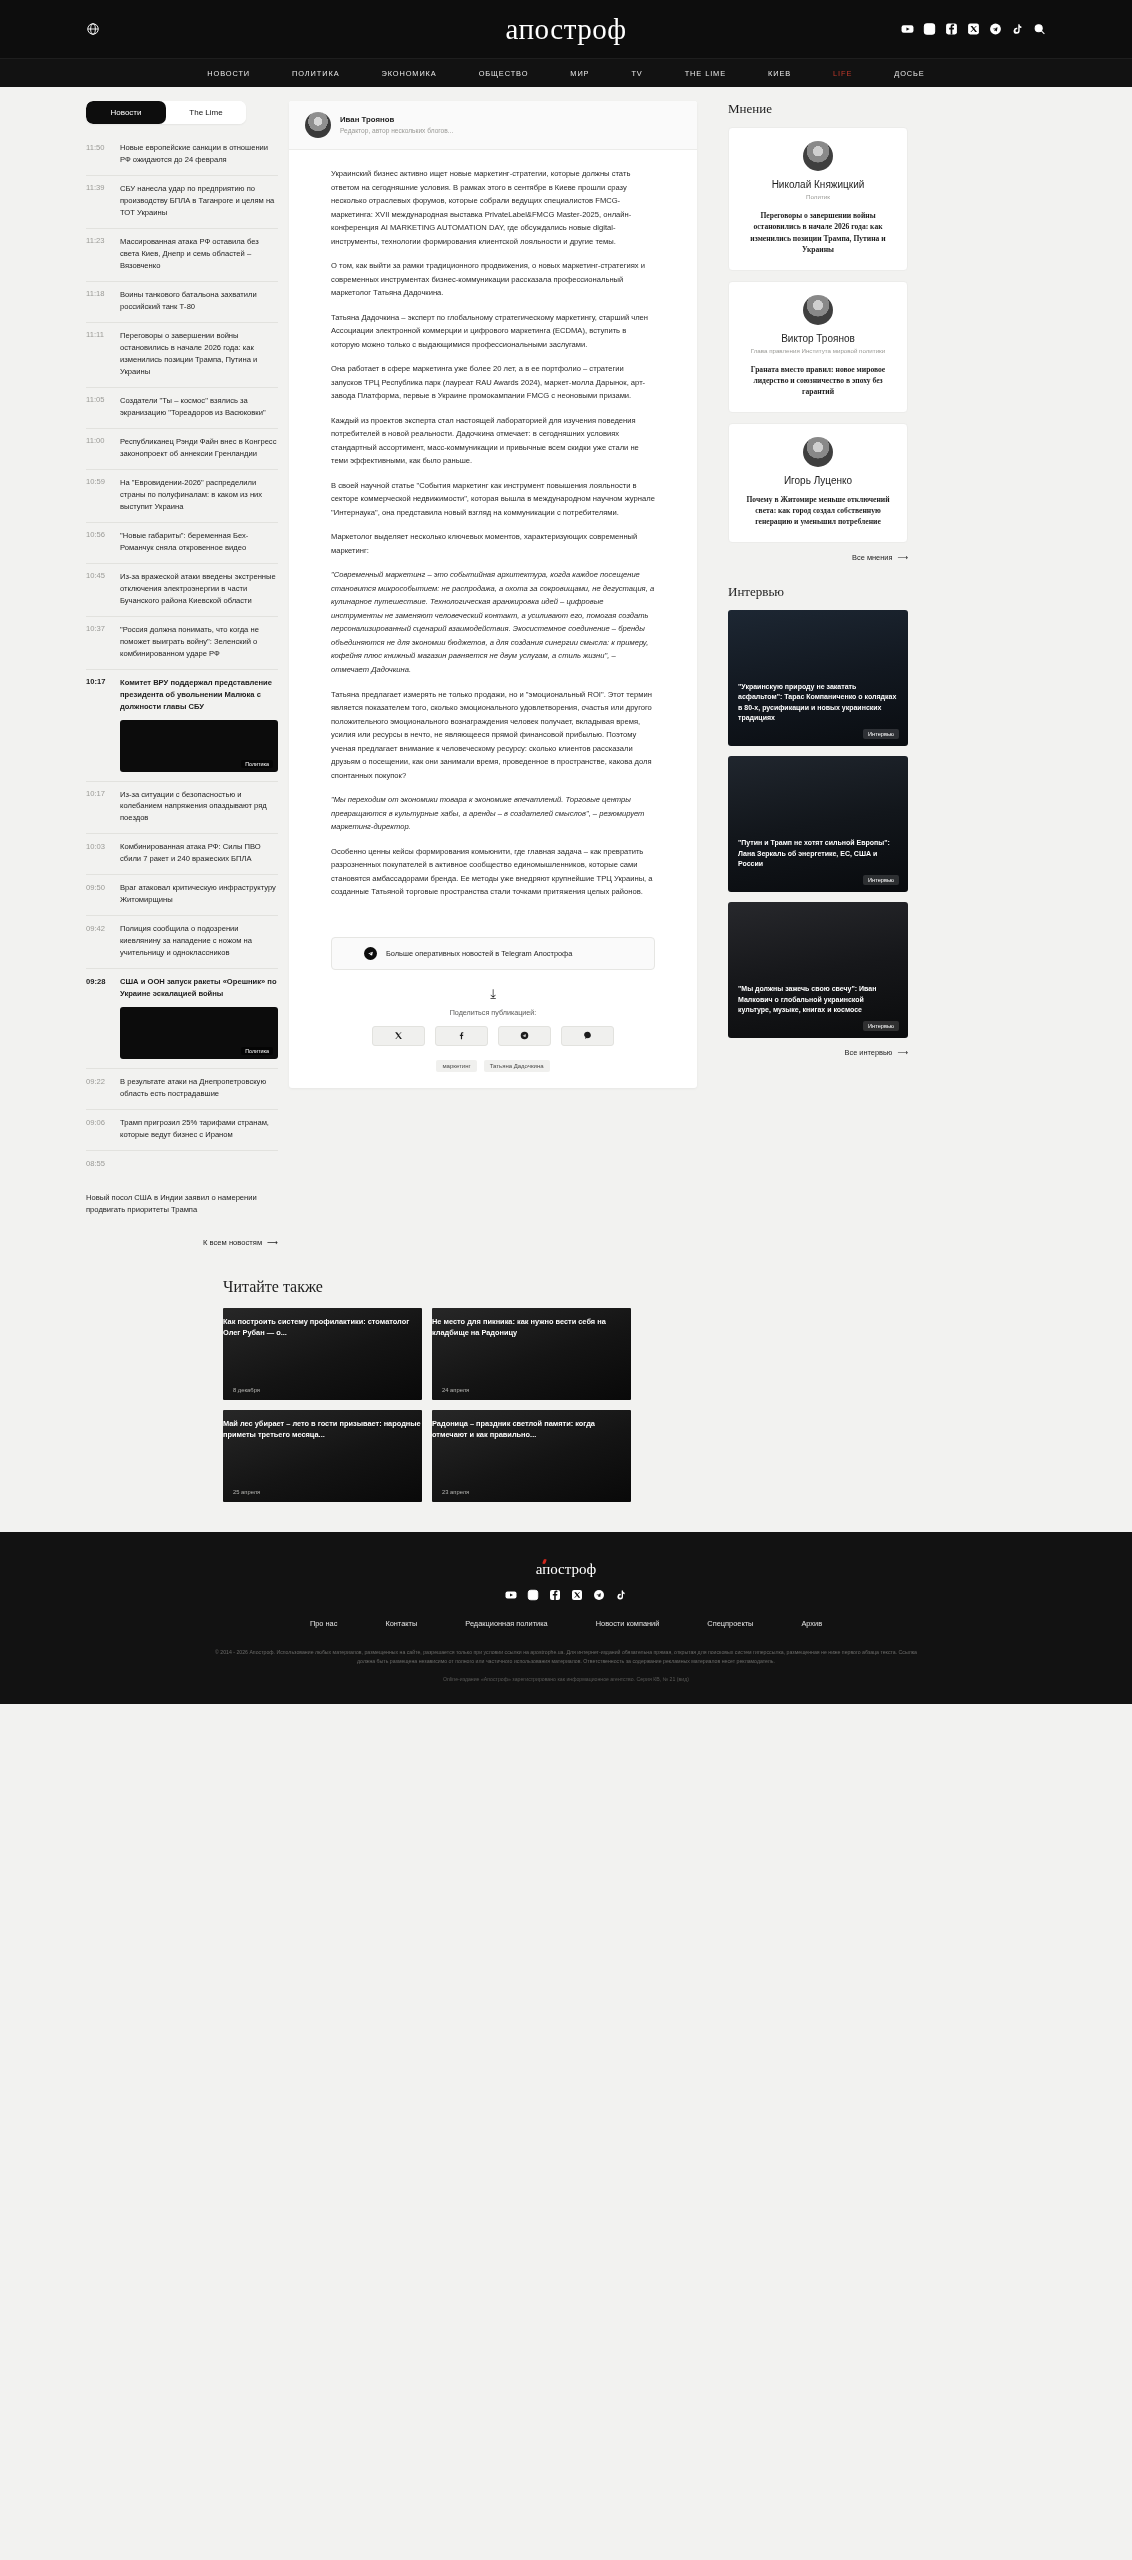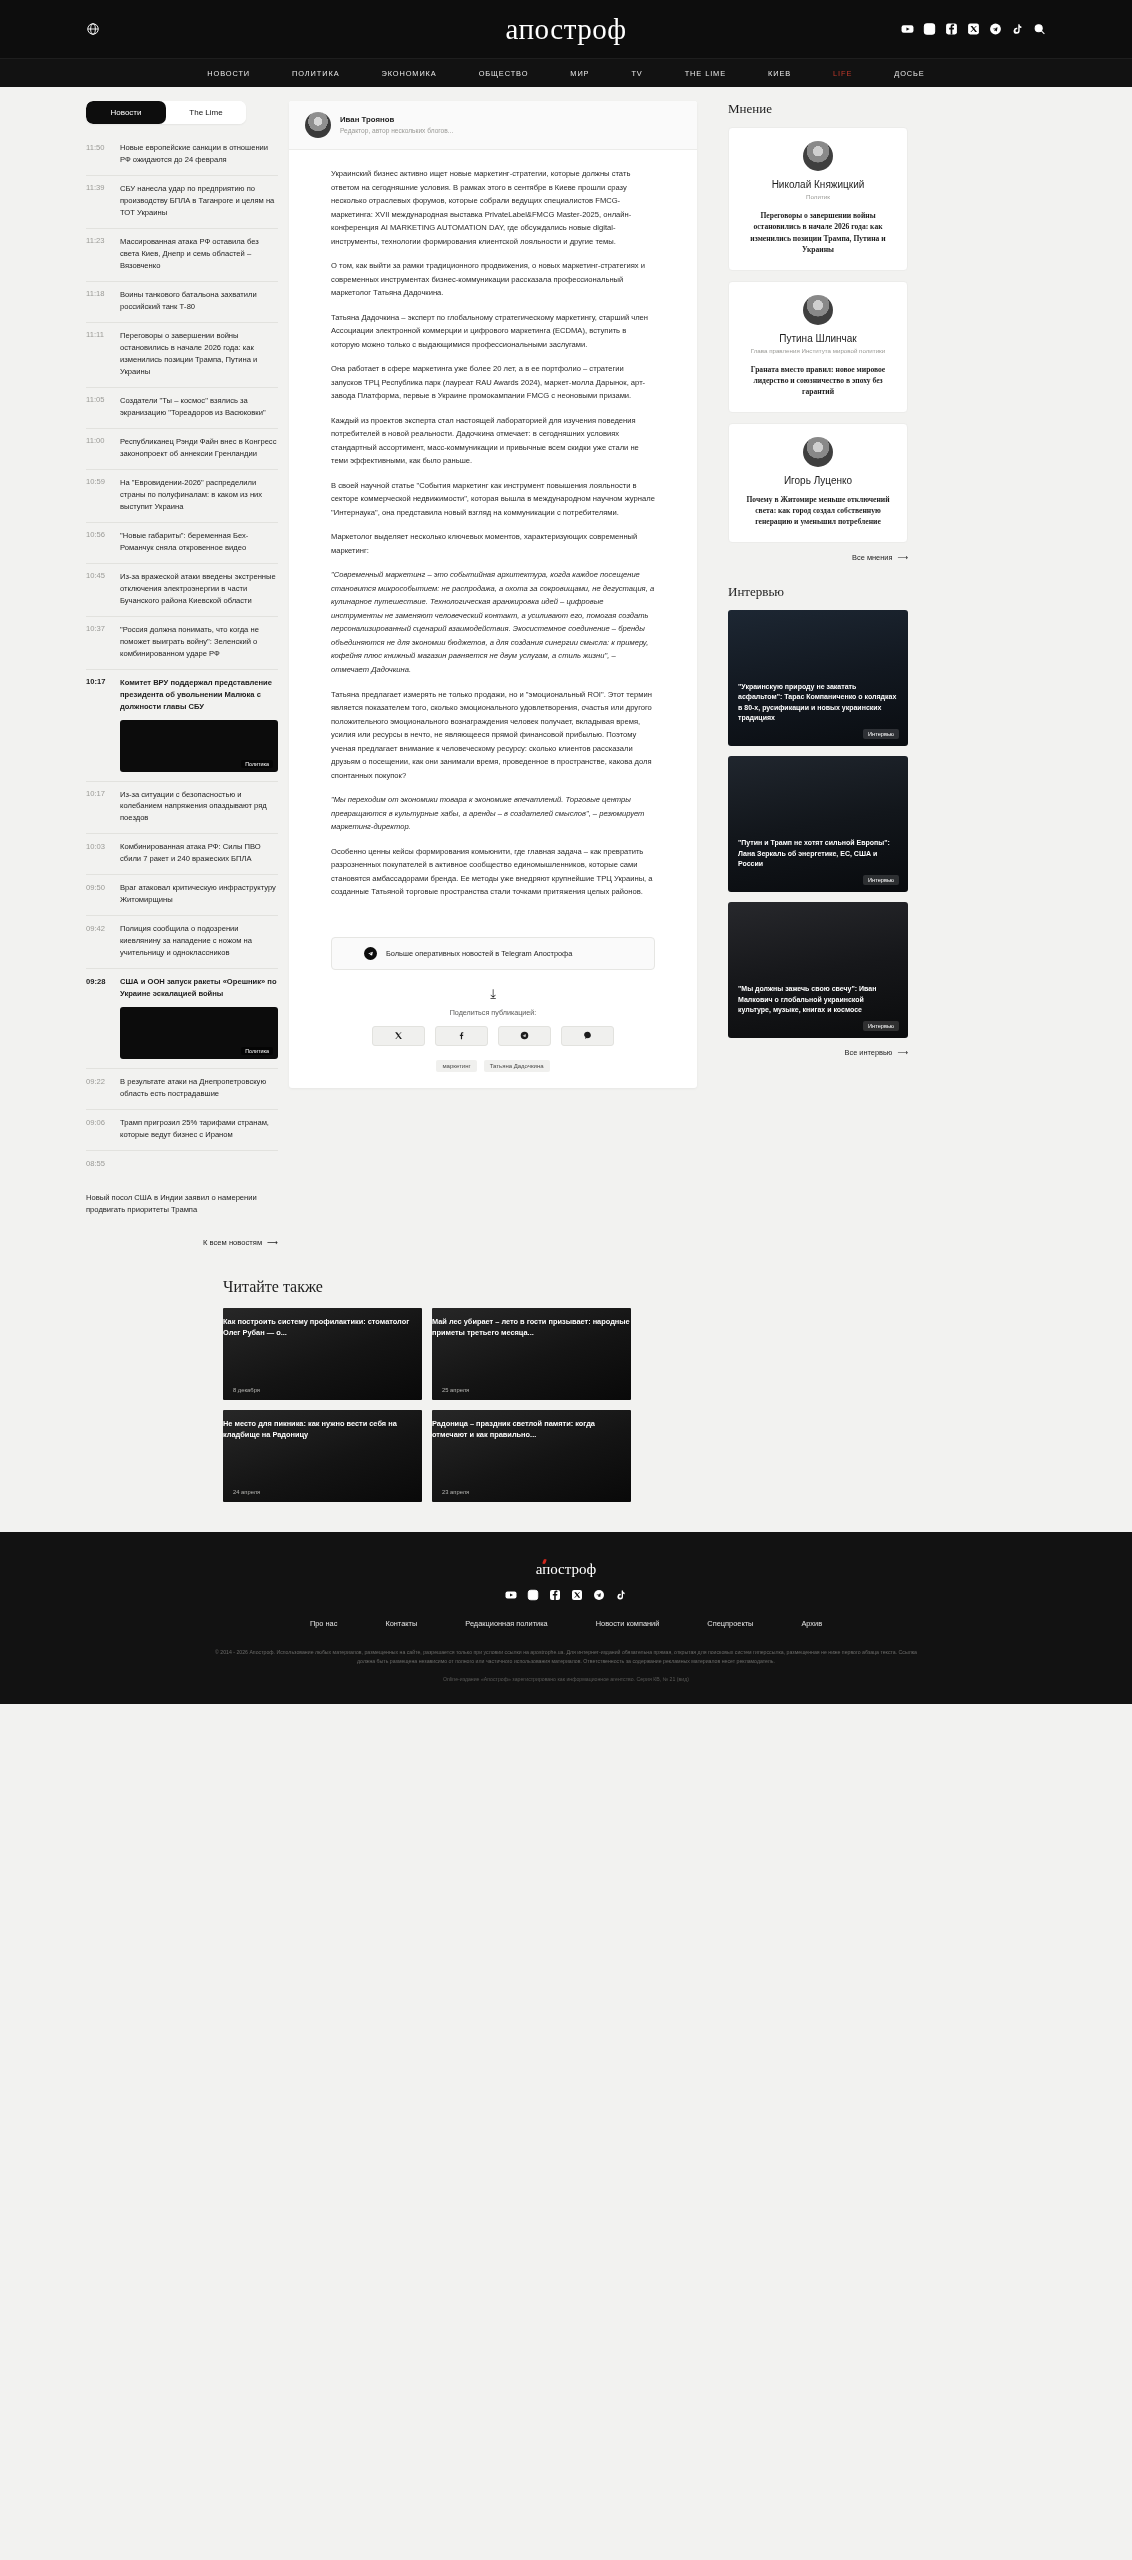--- a/index.html
+++ b/index.html
@@ -410,21 +410,21 @@
       <div class="rs-head">Мнение</div>
       <div id="opinions">
           <div class="op-card">
             <div class="op-avatar"></div>
             <div class="op-name">Николай Княжицкий</div>
             <div class="op-role">Политик</div>
             <div class="op-text">Переговоры о завершении войны остановились в начале 2026 года: как изменились позиции Трампа, Путина и Украины</div>
           </div>
           <div class="op-card">
             <div class="op-avatar"></div>
-            <div class="op-name">Путина Шлинчак</div>
+            <div class="op-name">Виктор Троянов</div>
             <div class="op-role">Глава правления Института мировой политики</div>
             <div class="op-text">Граната вместо правил: новое мировое лидерство и союзничество в эпоху без гарантий</div>
           </div>
           <div class="op-card">
             <div class="op-avatar"></div>
             <div class="op-name">Игорь Луценко</div>
             <div class="op-role"></div>
             <div class="op-text">Почему в Житомире меньше отключений света: как город создал собственную генерацию и уменьшил потребление</div>
           </div>
         </div>
@@ -453,26 +453,26 @@
   </div>
 
   <div class="read-also">
     <div class="ra-title">Читайте также</div>
     <div class="ra-grid" id="ra-grid">
         <div class="ra-card">
           <div class="rt">Как построить систему профилактики: стоматолог Олег Рубан — о...</div>
           <div class="rd">8 декабря</div>
         </div>
         <div class="ra-card">
+          <div class="rt">Не место для пикника: как нужно вести себя на кладбище на Радоницу</div>
+          <div class="rd">24 апреля</div>
+        </div>
+        <div class="ra-card">
           <div class="rt">Май лес убирает – лето в гости призывает: народные приметы третьего месяца...</div>
           <div class="rd">25 апреля</div>
-        </div>
-        <div class="ra-card">
-          <div class="rt">Не место для пикника: как нужно вести себя на кладбище на Радоницу</div>
-          <div class="rd">24 апреля</div>
         </div>
         <div class="ra-card">
           <div class="rt">Радоница – праздник светлой памяти: когда отмечают и как правильно...</div>
           <div class="rd">23 апреля</div>
         </div>
       </div>
   </div>
 </div>
 
 <div class="footer">

